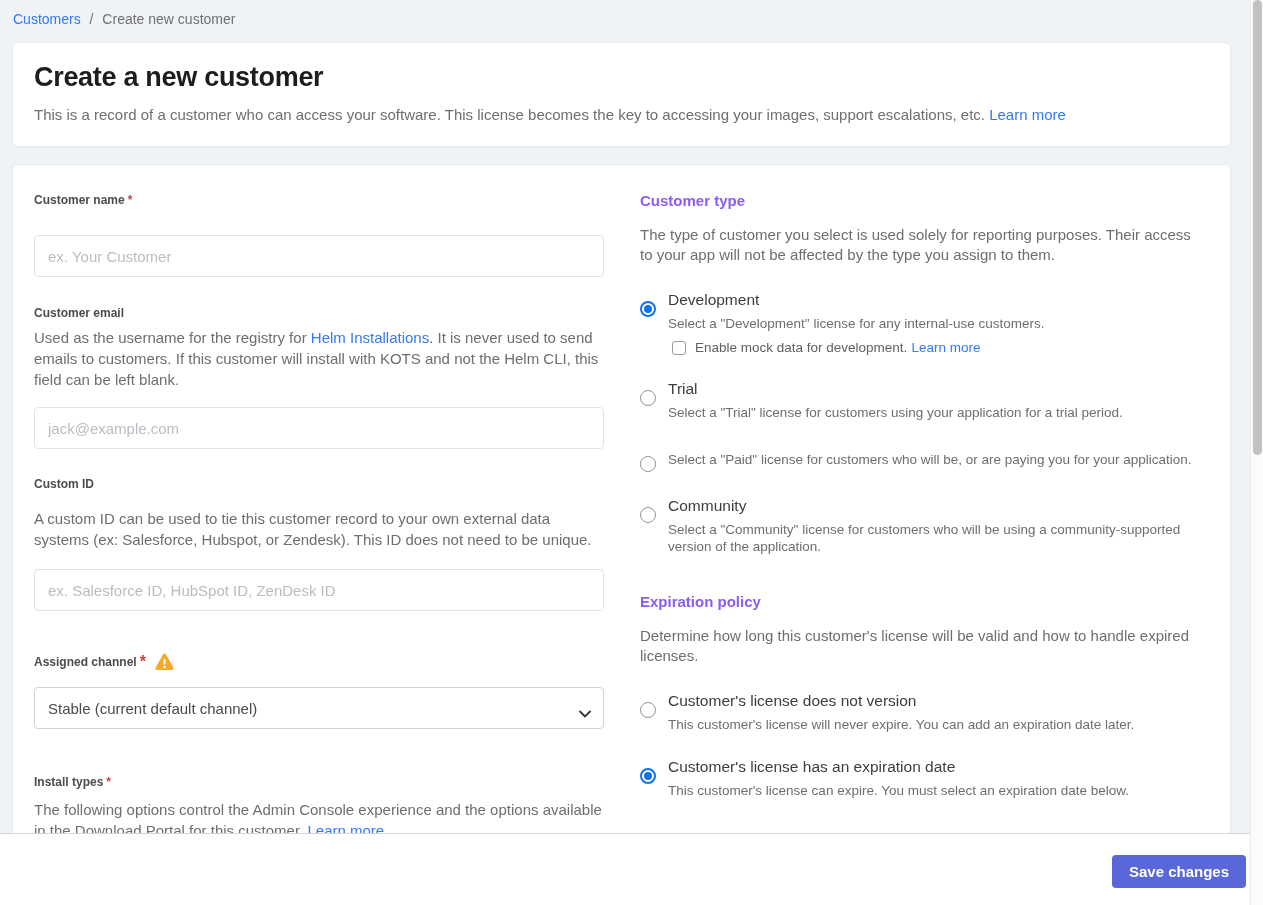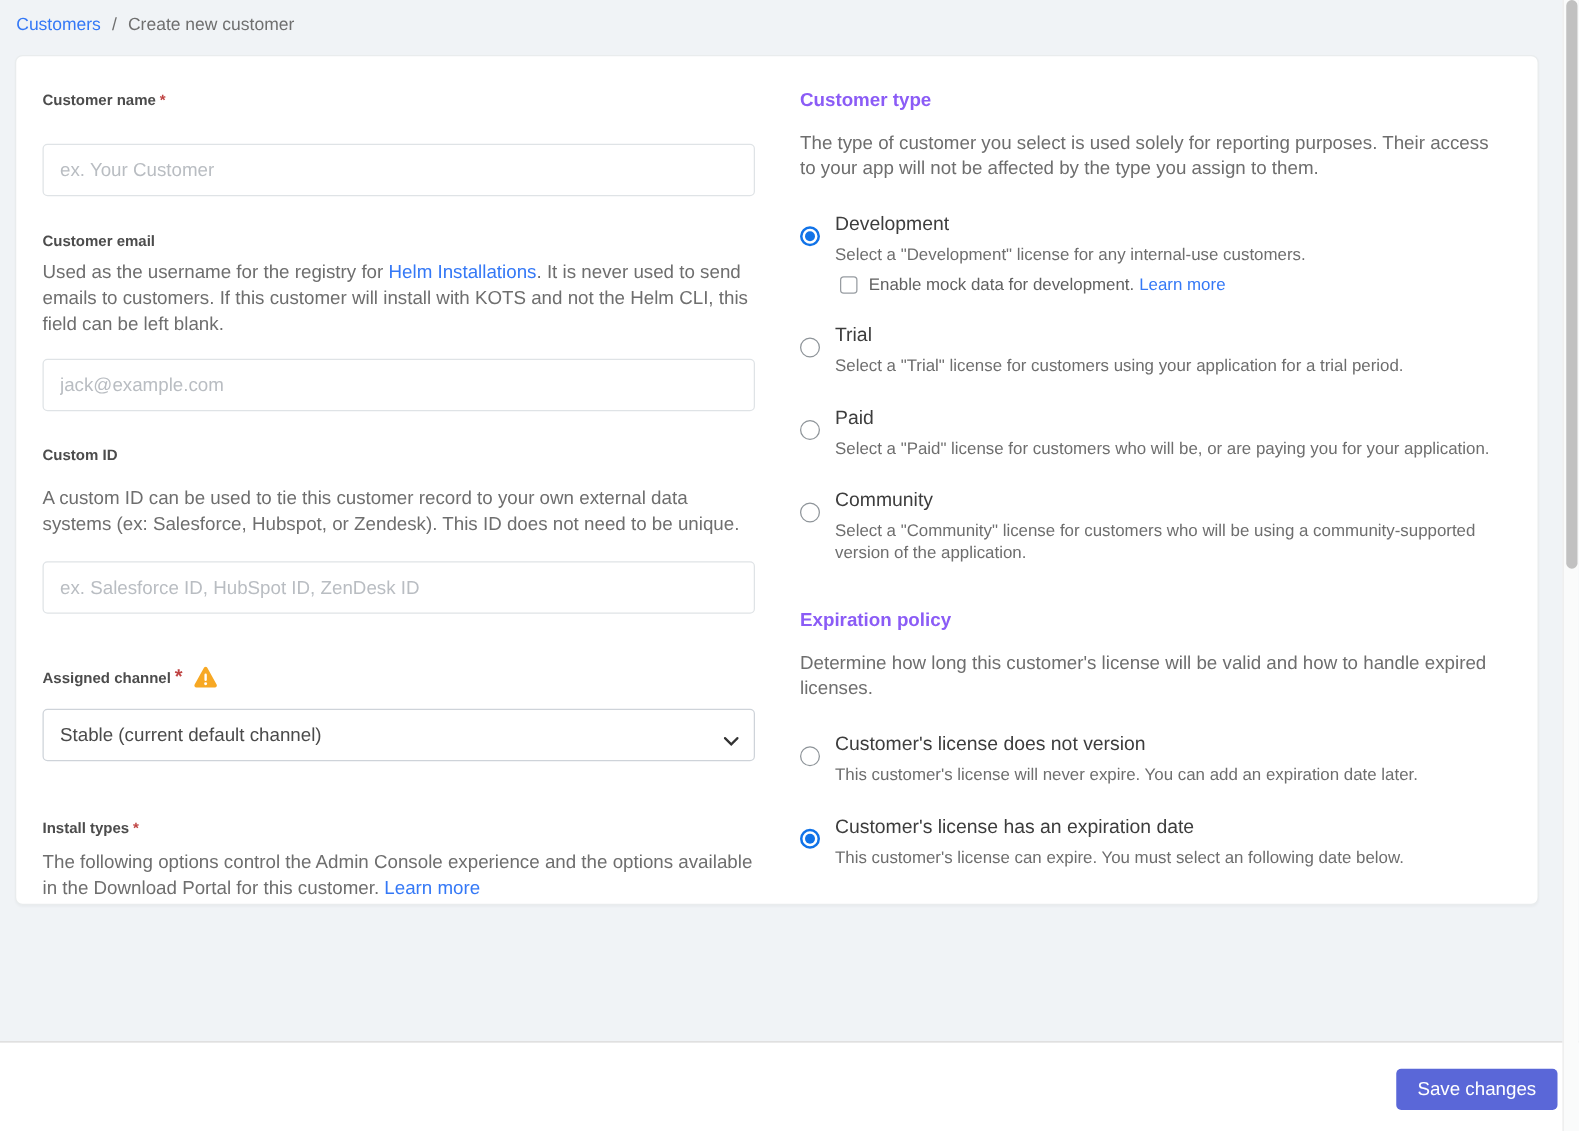--- a/index.html
+++ b/index.html
@@ -64,40 +64,47 @@
   .opt-title { font-size:15.5px; color:#3d3d3d; line-height:19px; }
   .opt-desc { margin-top:6px; font-size:13.5px; color:#6e6e6e; line-height:17px; }
   .checkbox-row { margin-top:8px; margin-left:4px; display:flex; align-items:center; font-size:13.5px; color:#606060; }
   .checkbox { width:14px; height:14px; border:1.5px solid #979ca1; border-radius:3px; background:#fff;
               margin-right:9px; flex:none; cursor:pointer; }
 
   
   .footer { position:absolute; left:0; right:0; bottom:0; height:72px; background:#fff;
             border-top:1px solid #d6d6d6; z-index:5; }
   .save-btn { position:absolute; top:21px; right:17px; height:33px; padding:0 17px;
-              background:#5a67d8; color:#fff; font-weight:normal; font-size:15px;
+              background:#5a67d8; color:#fff; font-weight:bold; font-size:15px;
               border:none; border-radius:4px; font-family:"Liberation Sans", sans-serif; cursor:pointer; }
 
   
   .scrollbar-track { position:absolute; top:0; right:0; width:13px; height:905px;
                      background:#fafbfb; border-left:1px solid #ececec; z-index:10; }
   .scrollbar-thumb { position:absolute; top:0; left:2px; width:9px; height:455px;
                      background:#c1c1c1; border-radius:5px; cursor:grab; }
 </style>
 </head>
 <body>
 
 <div class="page">
 
   <div class="breadcrumb">
     <span class="crumb-link">Customers</span>
     <span class="sep">/</span>
     <span>Create new customer</span>
   </div>
 
+  <div class="card header-card">
+    <div class="header-title">Create a new customer</div>
+    <div class="header-desc">
+      <span>This is a record of a customer who can access your software. This license becomes the key to accessing your images, support escalations, etc.</span>
+      <span class="link">Learn more</span>
+    </div>
+  </div>
 
   <div class="card main-card">
 
     <div class="col-left">
 
       <div class="field-label">
         <span>Customer name</span><span class="req">*</span>
       </div>
       <input class="text-input mt9" type="text" placeholder="ex. Your Customer" style="">
 
@@ -171,21 +178,20 @@
           <div class="opt-title">Trial</div>
           <div class="opt-desc">Select a "Trial" license for customers using your application for a trial period.</div>
         </div>
       </div>
 
       <div class="option-row opt-next">
         <div class="radio-col">
             <div class="radio"></div>
           </div>
         <div>
-          <div class="opt-title">Paid</div>
           <div class="opt-desc">Select a "Paid" license for customers who will be, or are paying you for your application.</div>
         </div>
       </div>
 
       <div class="option-row opt-next">
         <div class="radio-col">
             <div class="radio"></div>
           </div>
         <div>
           <div class="opt-title">Community</div>
@@ -205,21 +211,21 @@
           <div class="opt-desc">This customer's license will never expire. You can add an expiration date later.</div>
         </div>
       </div>
 
       <div class="option-row opt-next">
         <div class="radio-col">
             <div class="radio selected"></div>
           </div>
         <div>
           <div class="opt-title">Customer's license has an expiration date</div>
-          <div class="opt-desc">This customer's license can expire. You must select an following date below.</div>
+          <div class="opt-desc">This customer's license can expire. You must select an expiration date below.</div>
         </div>
       </div>
 
     </div>
   </div>
 
   <div class="footer">
     <button class="save-btn">Save changes</button>
   </div>
 

